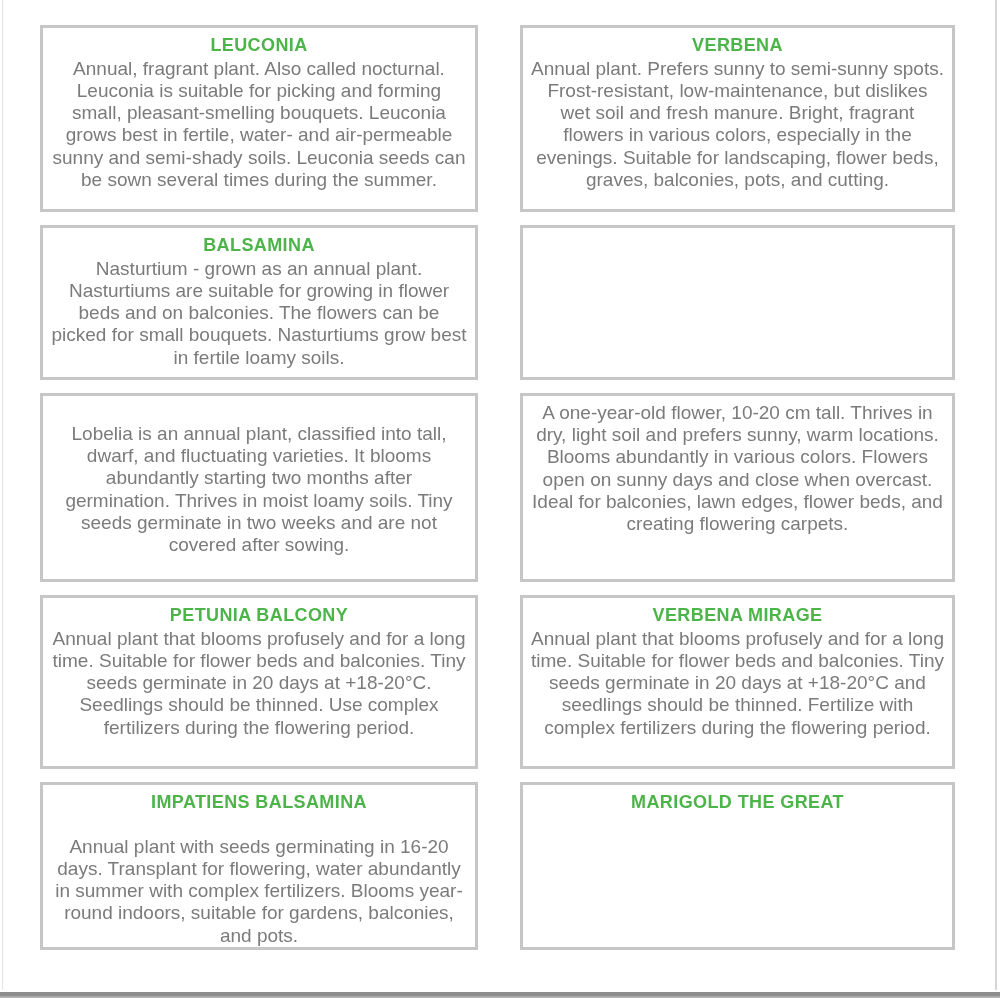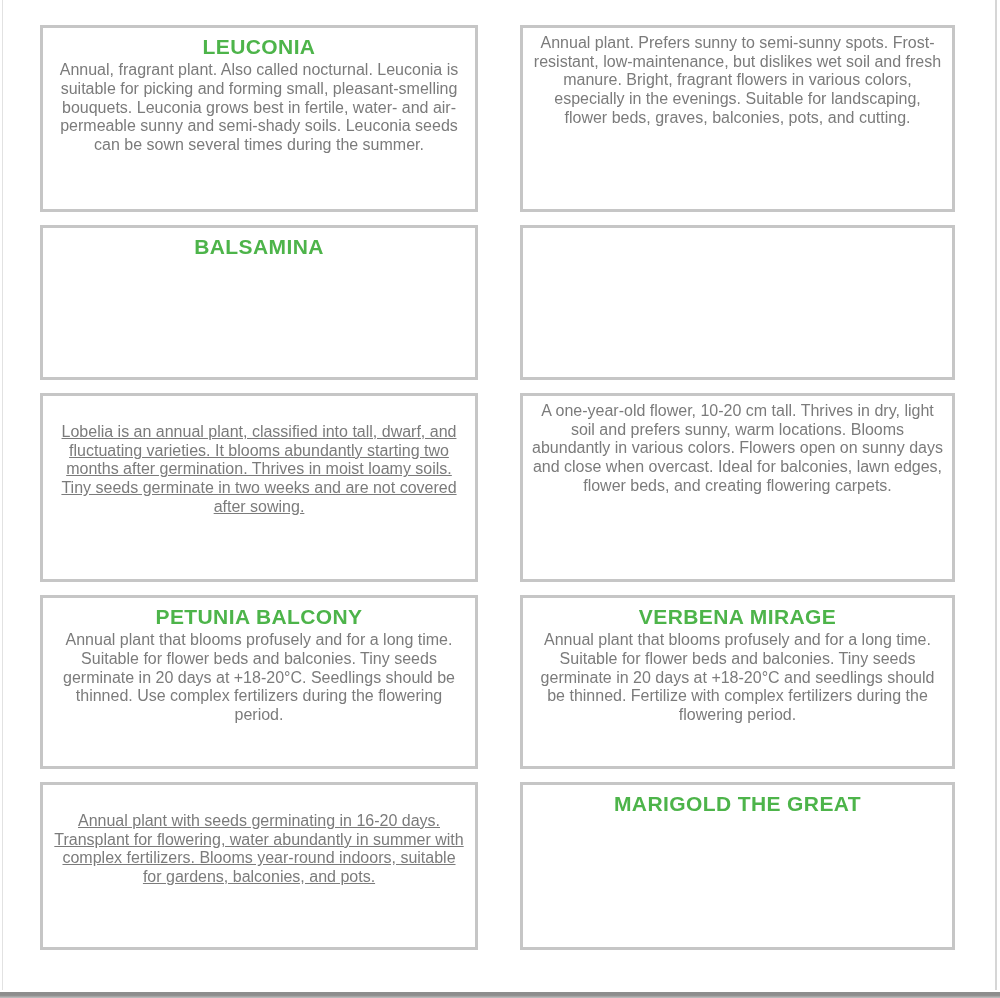--- a/index.html
+++ b/index.html
@@ -51,53 +51,54 @@
     padding: 4px 8px 4px 8px;
     text-align: center;
     overflow: hidden;
     display: flex;
     flex-direction: column;
     justify-content: flex-start;
   }
   .card .title {
     color: #4db44a;
     font-weight: bold;
-    font-size: 21px;
+    font-size: 18px;
     line-height: 1.15;
     letter-spacing: 0.4px;
     margin: 3px 0 0 0;
   }
   .card .body {
     color: #7b7b7b;
-    font-size: 16px;
+    font-size: 19px;
     line-height: 1.17;
     margin: 2px 0 0 0;
   }
   .card.gap .body {
     margin-top: 23px;
-    text-decoration: underline;
   }
 </style>
 </head>
 <body>
 
 <div class="page">
   <div class="grid">
 
     <div class="card">
       <div class="title">LEUCONIA</div>
       <div class="body">Annual, fragrant plant. Also called nocturnal. Leuconia is suitable for picking and forming small, pleasant-smelling bouquets. Leuconia grows best in fertile, water- and air-permeable sunny and semi-shady soils. Leuconia seeds can be sown several times during the summer.</div>
     </div>
 
     <div class="card">
+      <div class="title">VERBENA</div>
       <div class="body">Annual plant. Prefers sunny to semi-sunny spots. Frost-resistant, low-maintenance, but dislikes wet soil and fresh manure. Bright, fragrant flowers in various colors, especially in the evenings. Suitable for landscaping, flower beds, graves, balconies, pots, and cutting.</div>
     </div>
 
     <div class="card">
       <div class="title">BALSAMINA</div>
+      <div class="body">Nasturtium - grown as an annual plant. Nasturtiums are suitable for growing in flower beds and on balconies. The flowers can be picked for small bouquets. Nasturtiums grow best in fertile loamy soils.</div>
     </div>
 
     <div class="card">
     </div>
 
     <div class="card gap">
       <div class="body">Lobelia is an annual plant, classified into tall, dwarf, and fluctuating varieties. It blooms abundantly starting two months after germination. Thrives in moist loamy soils. Tiny seeds germinate in two weeks and are not covered after sowing.</div>
     </div>
 
     <div class="card">
@@ -108,20 +109,21 @@
       <div class="title">PETUNIA BALCONY</div>
       <div class="body">Annual plant that blooms profusely and for a long time. Suitable for flower beds and balconies. Tiny seeds germinate in 20 days at +18-20°C. Seedlings should be thinned. Use complex fertilizers during the flowering period.</div>
     </div>
 
     <div class="card">
       <div class="title">VERBENA MIRAGE</div>
       <div class="body">Annual plant that blooms profusely and for a long time. Suitable for flower beds and balconies. Tiny seeds germinate in 20 days at +18-20°C and seedlings should be thinned. Fertilize with complex fertilizers during the flowering period.</div>
     </div>
 
     <div class="card gap">
+      <div class="title">IMPATIENS BALSAMINA</div>
       <div class="body">Annual plant with seeds germinating in 16-20 days. Transplant for flowering, water abundantly in summer with complex fertilizers. Blooms year-round indoors, suitable for gardens, balconies, and pots.</div>
     </div>
 
     <div class="card">
       <div class="title">MARIGOLD THE GREAT</div>
     </div>
 
   </div>
 
   <div class="page-edge-left"></div>

